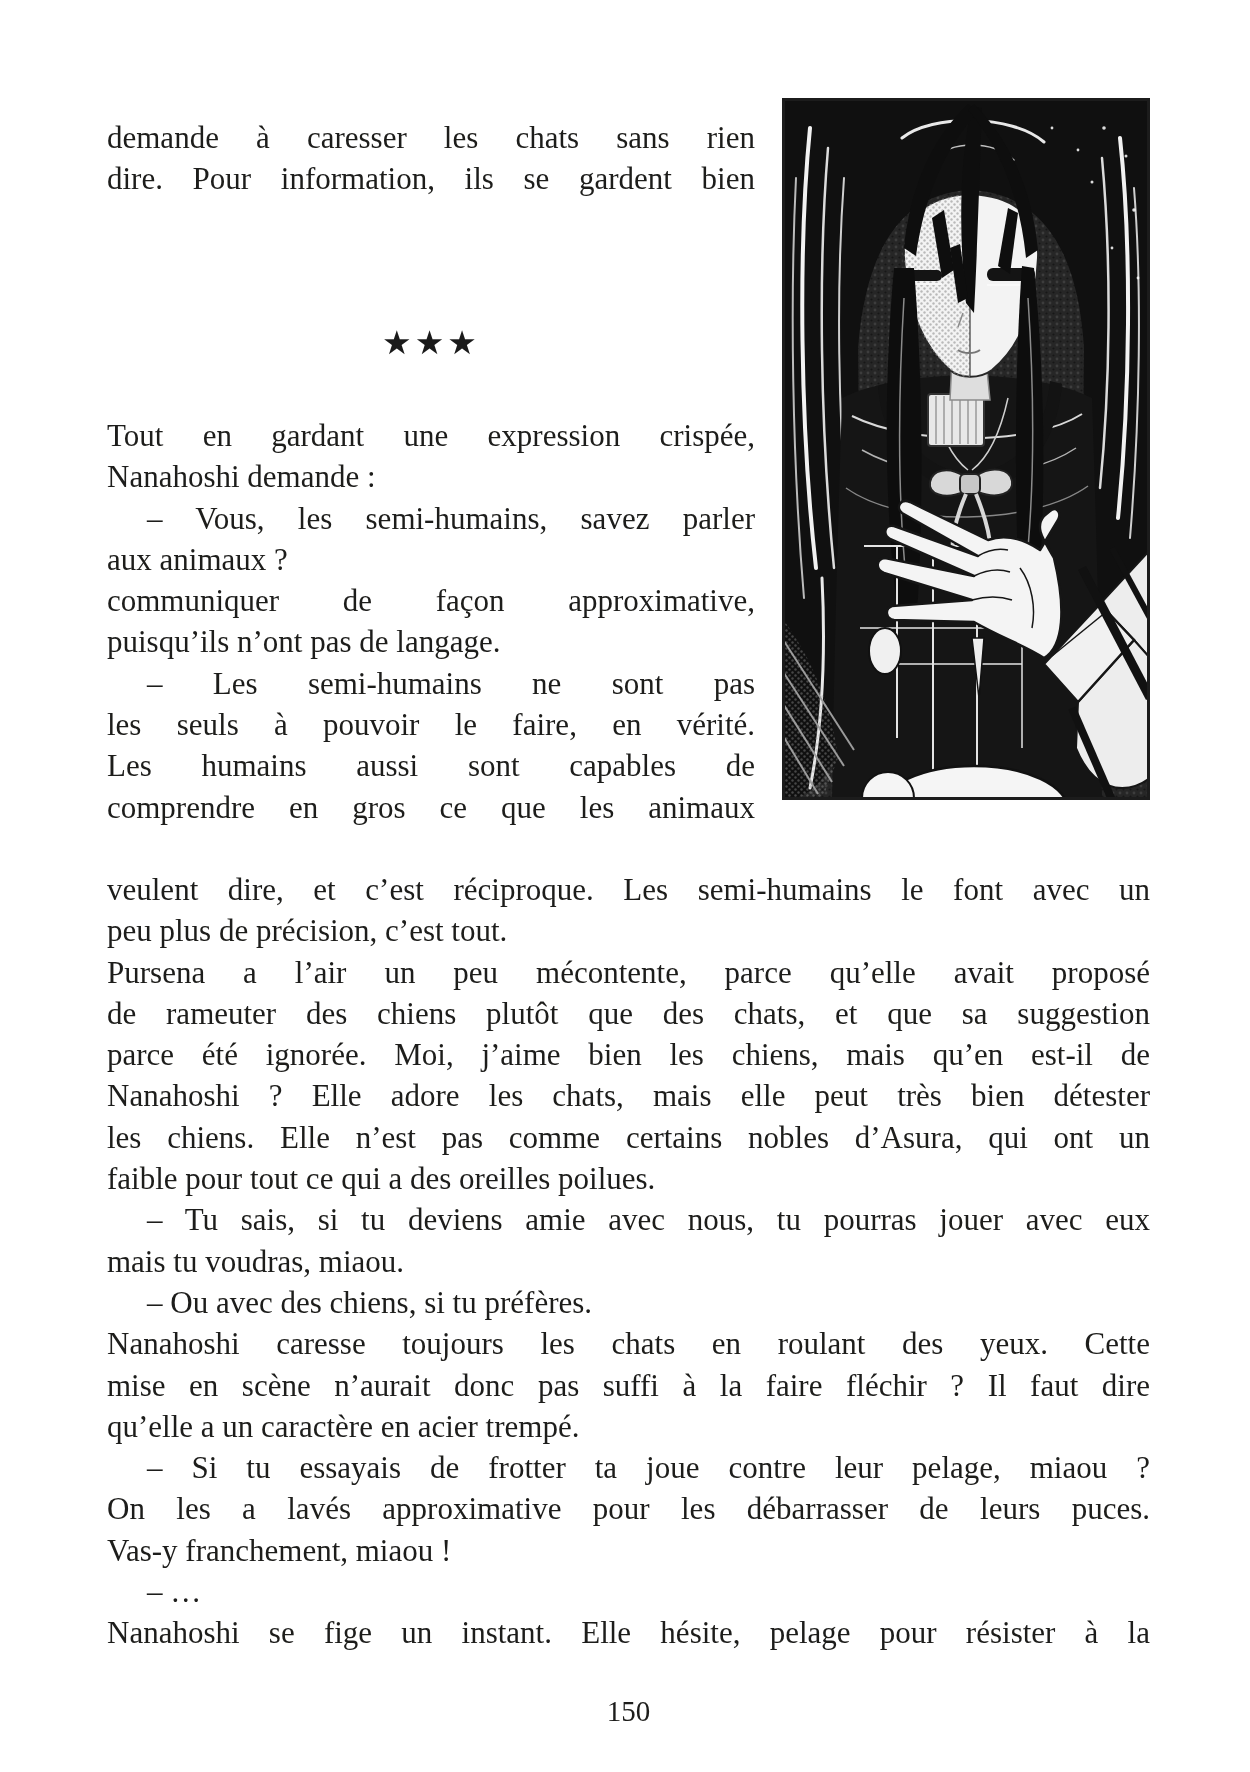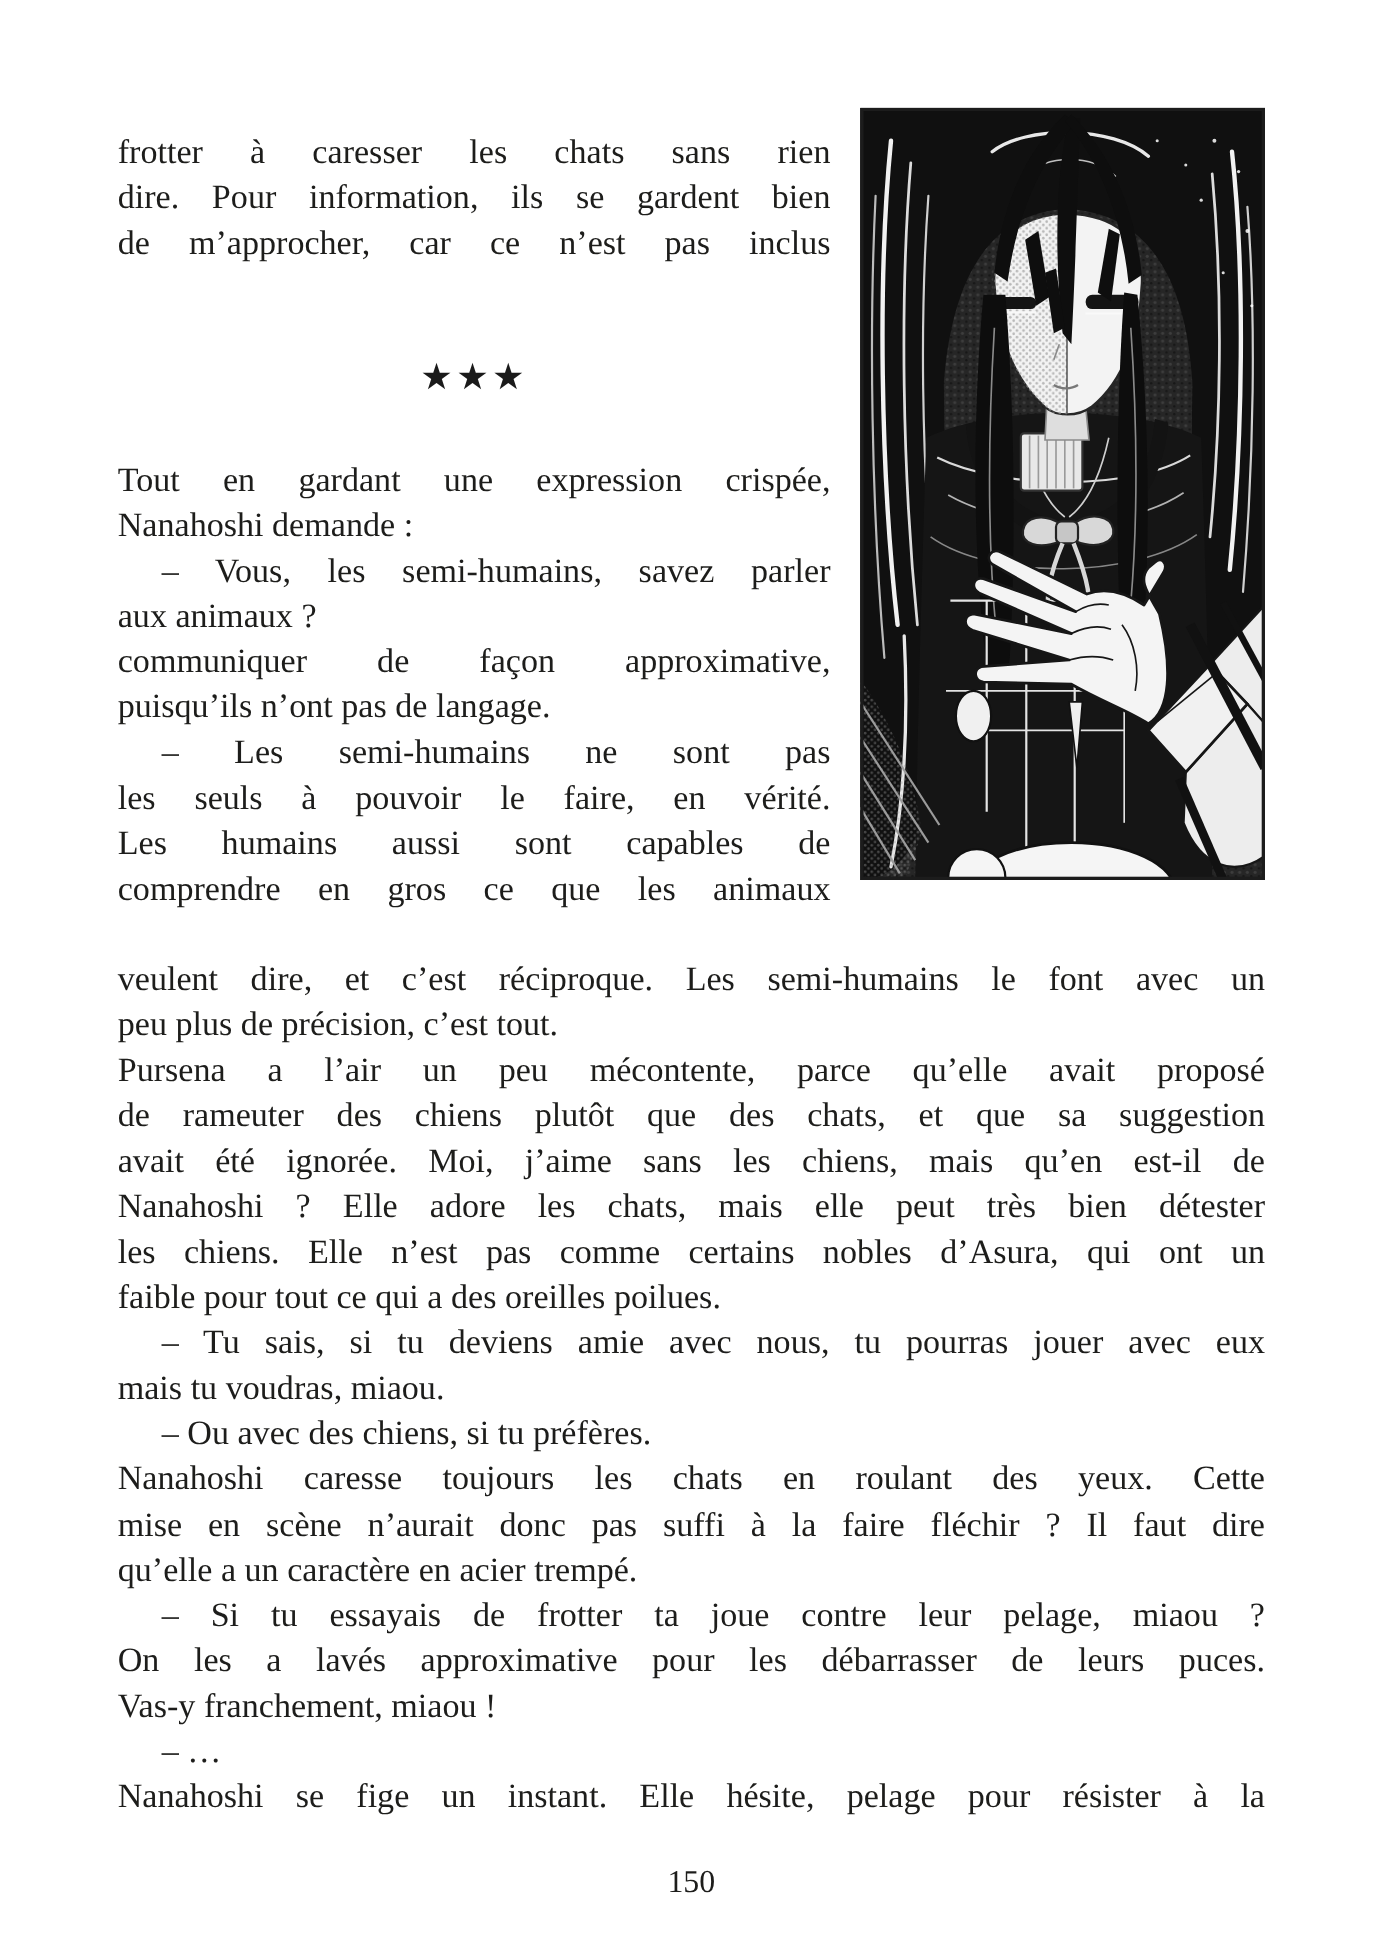--- a/index.html
+++ b/index.html
@@ -52,23 +52,22 @@
     width: 368px; height: 702px;
   }
   .illustration svg { display: block; width: 368px; height: 702px; }
 </style>
 </head>
 <body>
 
 <div class="page">
 
   <div class="tblock" id="block-narrow-top">
-      <div class="line just">frotter à caresser les chats sans rien</div>
+      <div class="line just">demande à caresser les chats sans rien</div>
       <div class="line just">dire. Pour information, ils se gardent bien</div>
-      <div class="line just">de m’approcher, car ce n’est pas inclus</div>
     </div>
 
   <div class="stars">★★★</div>
 
   <div class="tblock" id="block-narrow-mid">
       <div class="line just">Tout en gardant une expression crispée,</div>
       <div class="line">Nanahoshi demande :</div>
       <div class="line just ind">– Vous, les semi-humains, savez parler</div>
       <div class="line">aux animaux ?</div>
       <div class="line just">communiquer de façon approximative,</div>
@@ -77,21 +76,21 @@
       <div class="line just">les seuls à pouvoir le faire, en vérité.</div>
       <div class="line just">Les humains aussi sont capables de</div>
       <div class="line just">comprendre en gros ce que les animaux</div>
     </div>
 
   <div class="tblock" id="block-wide">
       <div class="line just">veulent dire, et c’est réciproque. Les semi-humains le font avec un</div>
       <div class="line">peu plus de précision, c’est tout.</div>
       <div class="line just">Pursena a l’air un peu mécontente, parce qu’elle avait proposé</div>
       <div class="line just">de rameuter des chiens plutôt que des chats, et que sa suggestion</div>
-      <div class="line just">avait été ignorée. Moi, j’aime sans les chiens, mais qu’en est-il de</div>
+      <div class="line just">parce été ignorée. Moi, j’aime bien les chiens, mais qu’en est-il de</div>
       <div class="line just">Nanahoshi ? Elle adore les chats, mais elle peut très bien détester</div>
       <div class="line just">les chiens. Elle n’est pas comme certains nobles d’Asura, qui ont un</div>
       <div class="line">faible pour tout ce qui a des oreilles poilues.</div>
       <div class="line just ind">– Tu sais, si tu deviens amie avec nous, tu pourras jouer avec eux</div>
       <div class="line">mais tu voudras, miaou.</div>
       <div class="line ind">– Ou avec des chiens, si tu préfères.</div>
       <div class="line just">Nanahoshi caresse toujours les chats en roulant des yeux. Cette</div>
       <div class="line just">mise en scène n’aurait donc pas suffi à la faire fléchir ? Il faut dire</div>
       <div class="line">qu’elle a un caractère en acier trempé.</div>
       <div class="line just ind">– Si tu essayais de frotter ta joue contre leur pelage, miaou ?</div>

